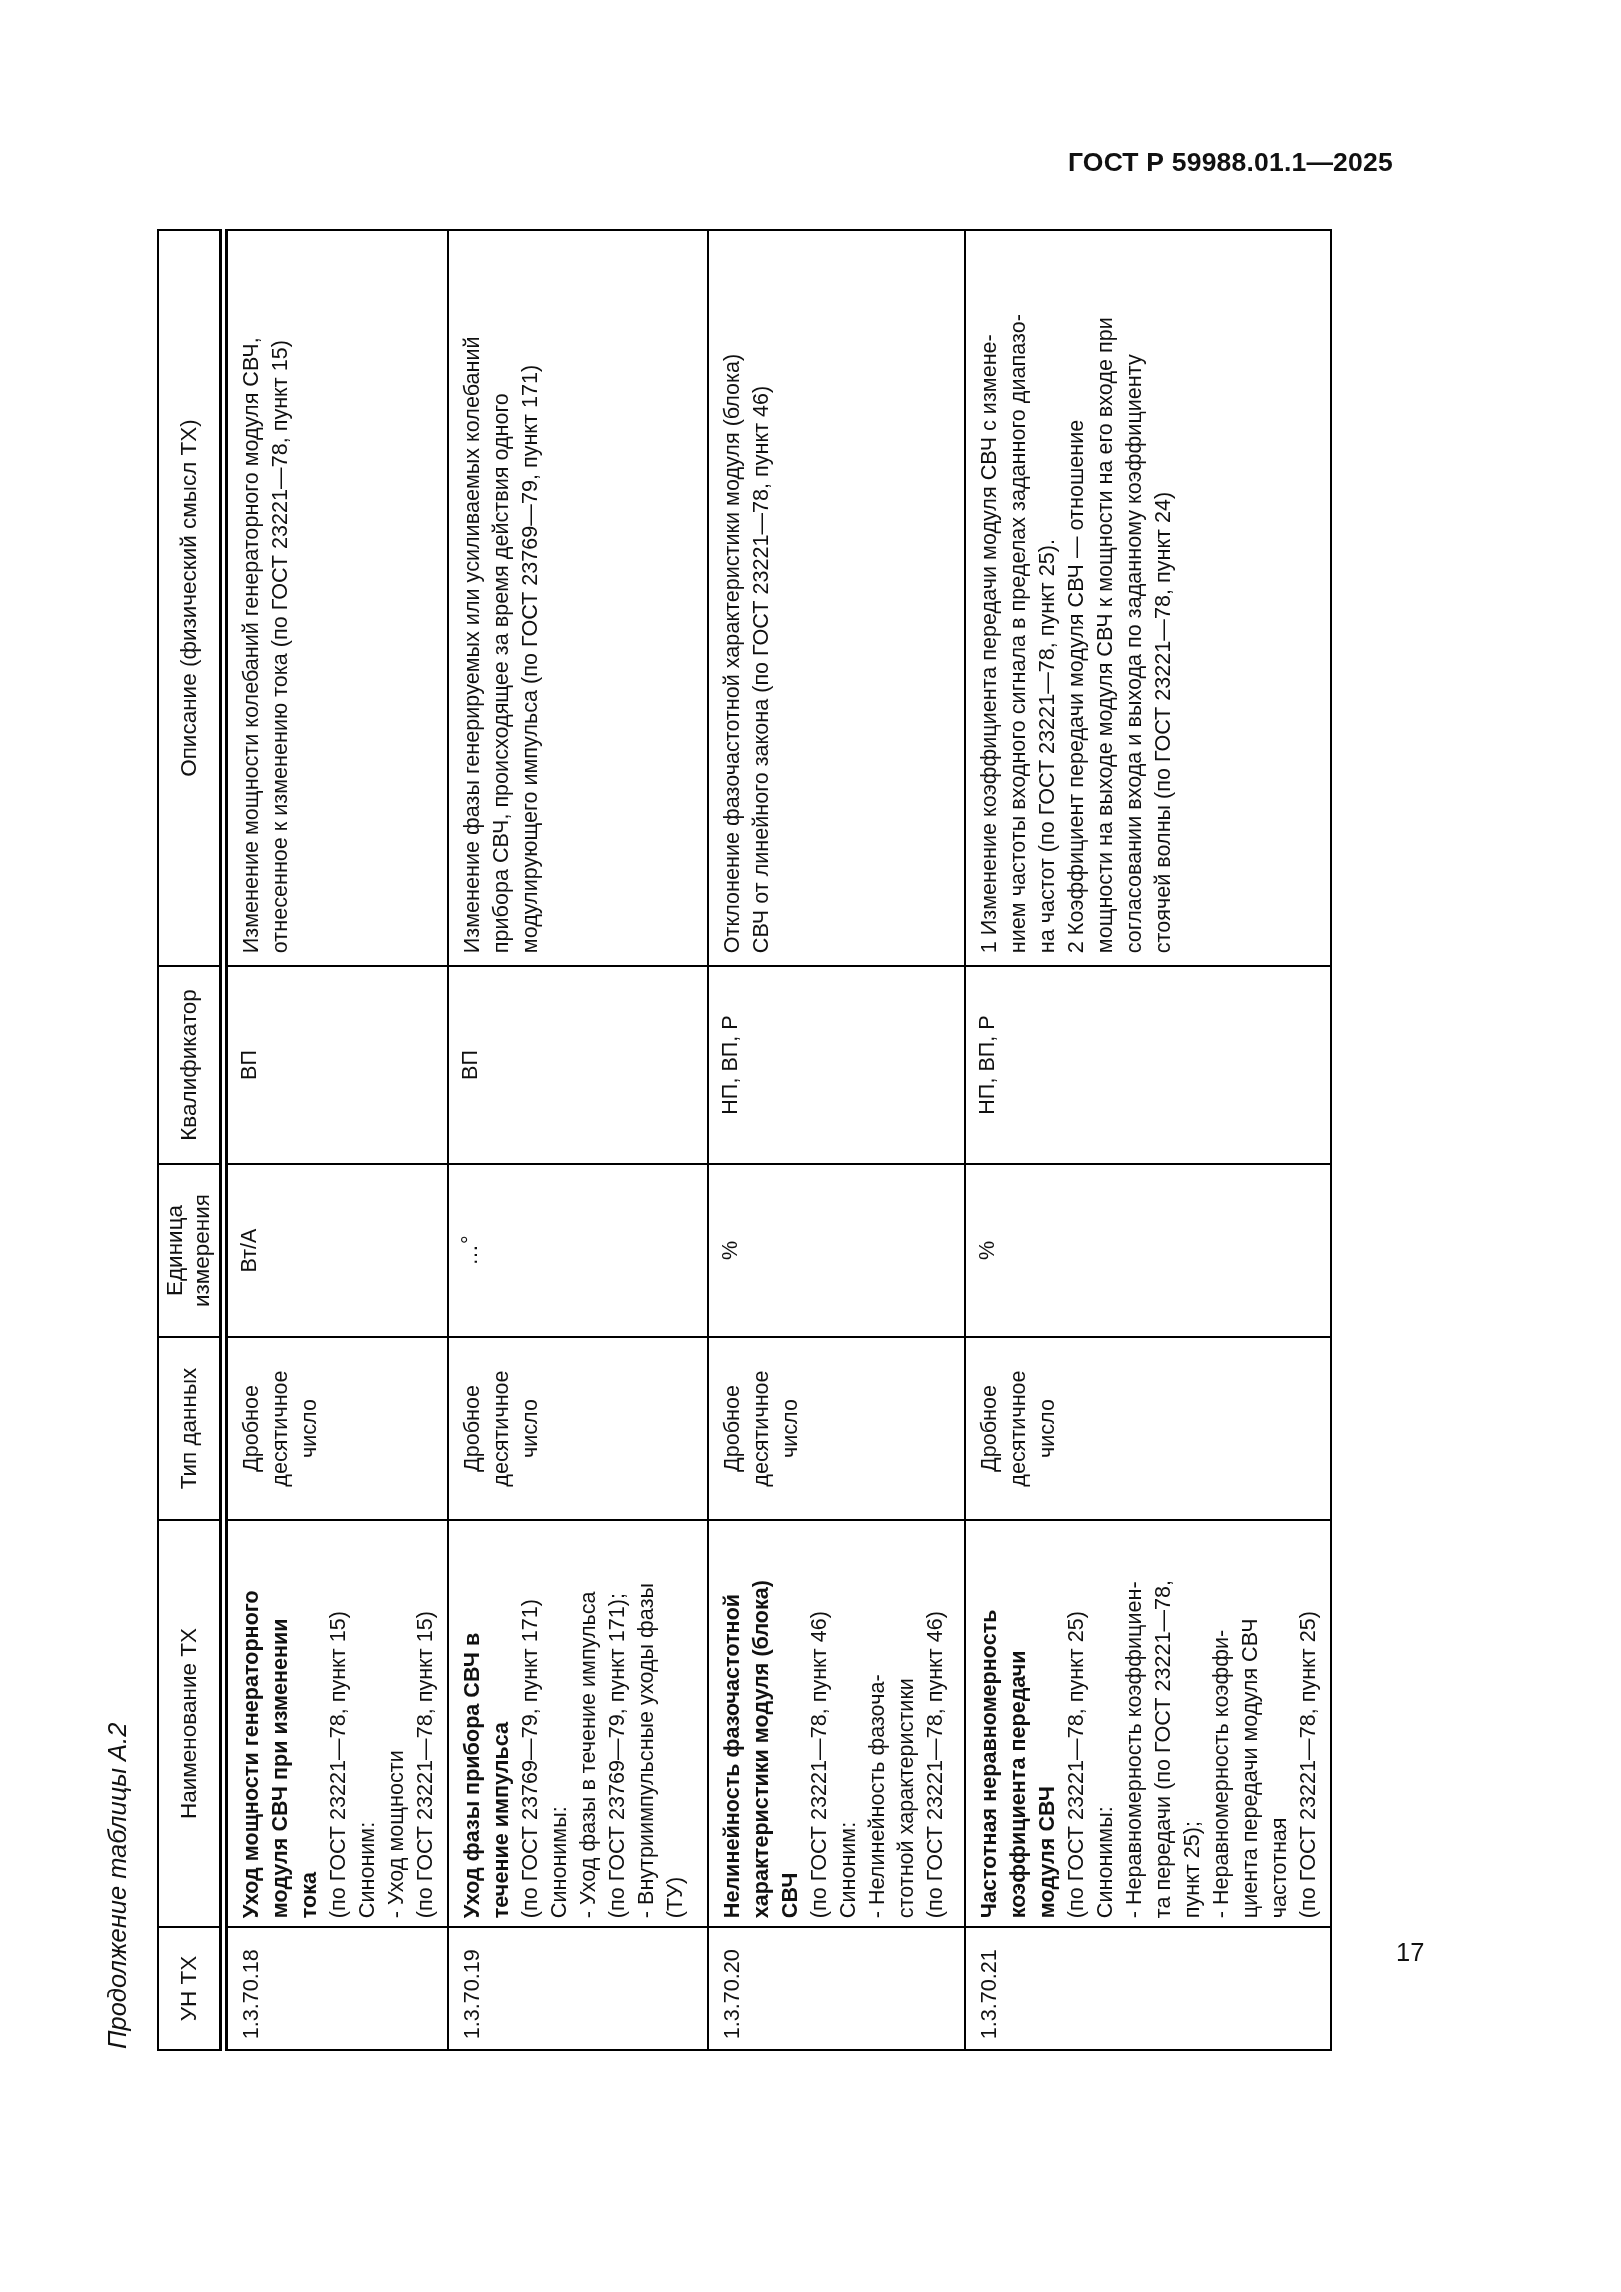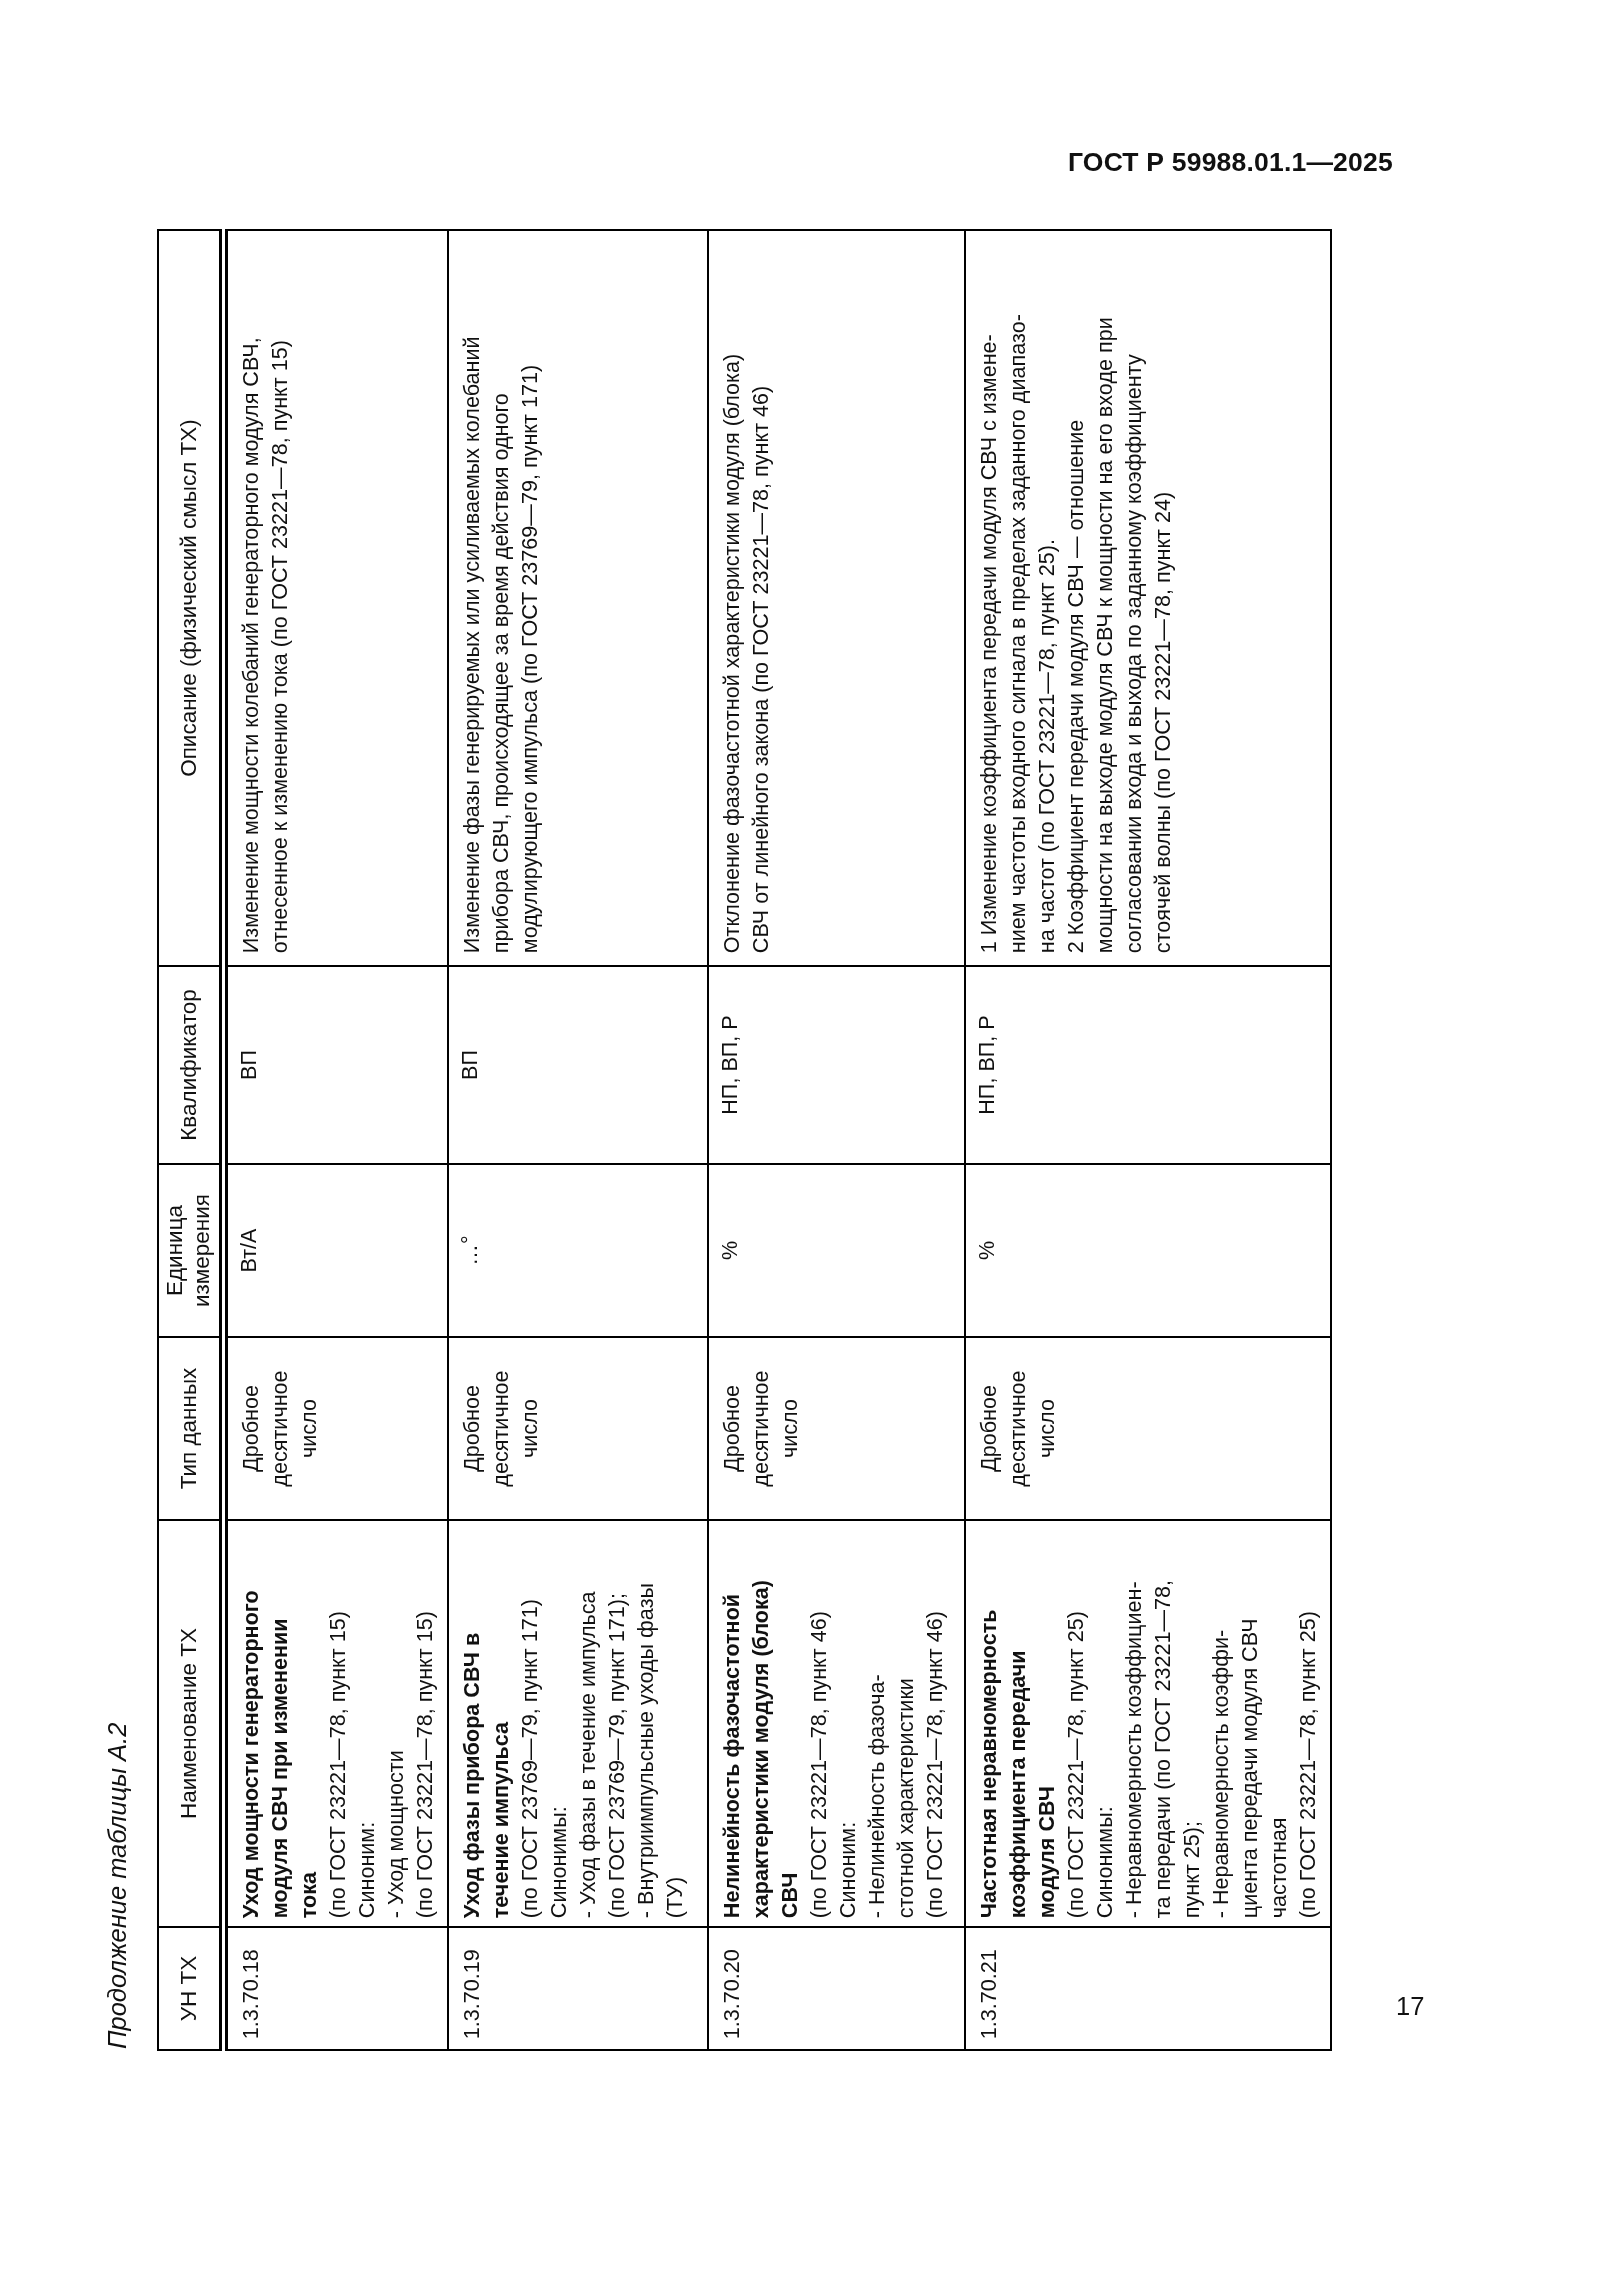--- a/index.html
+++ b/index.html
@@ -13,21 +13,21 @@
   }
   .gost-header{
     position:absolute;
     top:147px;left:1068px;
     font-size:26.5px;font-weight:bold;
     letter-spacing:0.2px;
     white-space:nowrap;
   }
   .page-number{
     position:absolute;
-    top:1992px;left:1396px;
+    top:1938px;left:1396px;
     font-size:25.5px;
   }
   
   .rot-wrap{
     position:absolute;
     left:103px;top:232px;
     width:1233px;height:1819px;
   }
   .rot{
     width:1819px;height:1233px;

